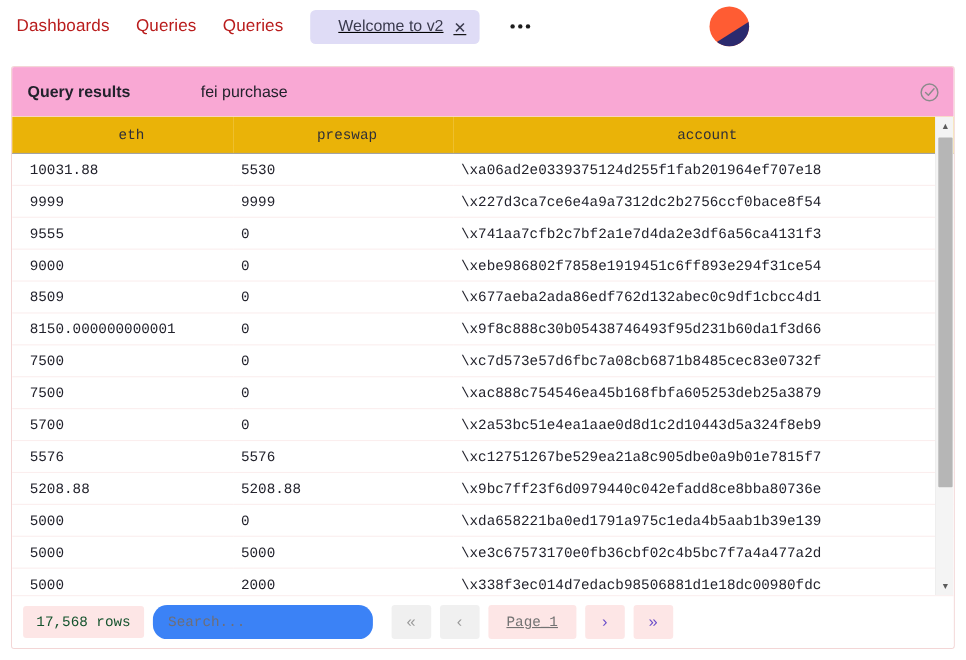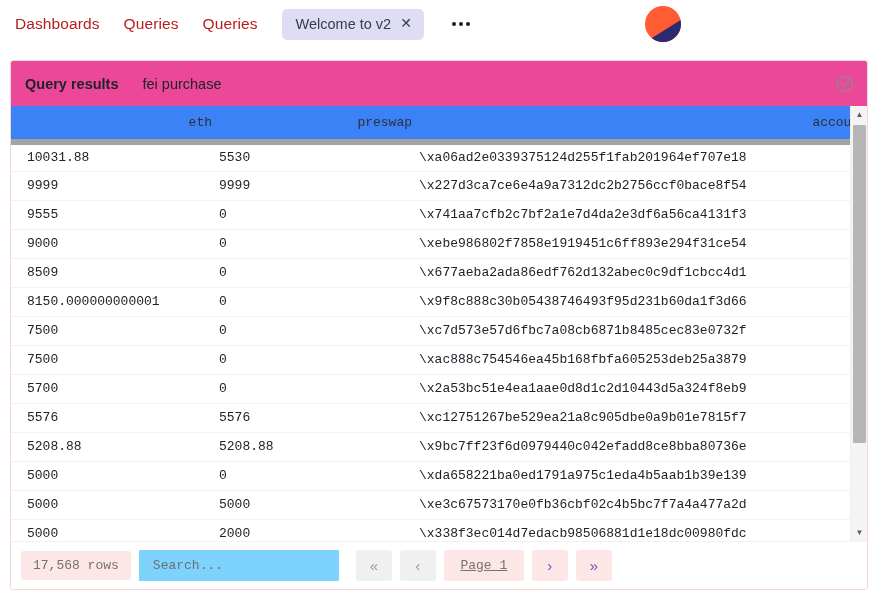--- a/index.html
+++ b/index.html
@@ -25,27 +25,28 @@
     color: #b91c1c;
     margin-right: 24px;
     cursor: pointer;
     white-space: nowrap;
     letter-spacing: .1px;
   }
   .nav-link:first-child { margin-left: 1px; }
 
   .tab-pill {
     display: flex;
-    align-items: flex-start;
+    align-items: flex-end;
     gap: 9px;
     background: #dfdcf6;
     border-radius: 5px;
-    padding: 7px 12px 8px 14px;
+    padding: 7px 12px 8px 26px;
     cursor: pointer;
     margin-right: 6px;
+    text-decoration: underline;
   }
   .tab-pill-label {
     font-size: 14.5px;
     color: #3a3a4d;
     white-space: nowrap;
   }
   .tab-close {
     font-size: 14px;
     line-height: 1;
     color: #3a3a4d;
@@ -91,22 +92,23 @@
     display: flex;
     flex-direction: column;
     overflow: hidden;
   }
 
   .panel-header {
     height: 45px;
     display: flex;
     align-items: center;
     padding: 0 12px 0 14px;
-    background: #ec4899;
+    background: #f9a8d4;
     flex: none;
+    gap: 40px;
   }
   .panel-title {
     font-size: 14.5px;
     font-weight: bold;
     color: #22222c;
   }
   .panel-subtitle {
     font-size: 14.5px;
     color: #22222c;
     margin-left: 24px;
@@ -124,28 +126,28 @@
     position: relative;
     overflow: hidden;
     background: #fff;
   }
   table {
     width: 100%;
     border-collapse: collapse;
     font-family: "Liberation Mono", monospace;
   }
   thead th {
-    background: #3b82f6;
-    text-align: right;
+    background: #eab308;
+    text-align: center;
     font-weight: normal;
     font-size: 13px;
     color: #2f2f38;
     padding: 9px 0 9px 0;
     height: 30px;
-    border-bottom: 6px solid #a3a3a3;
+    border-bottom: 1px solid #a3a3a3;
   }
   tbody td {
     font-size: 13px;
     color: #22222c;
     height: 29px;
     padding: 0;
     border-bottom: 1px solid #fbeeee;
     white-space: nowrap;
   }
   .col-eth   { width: 201px; padding-left: 16px !important; }
@@ -191,31 +193,31 @@
     flex: none;
     display: flex;
     align-items: center;
     padding: 0 10px 0 10px;
     background: #ffffff;
     border-top: 1px solid #fbeeee;
     gap: 8px;
   }
   .rows-badge {
     background: #fde6e6;
-    color: #737373;
+    color: #14532d;
     font-family: "Liberation Mono", monospace;
     font-size: 13px;
     padding: 7px 12px;
     border-radius: 3px;
     white-space: nowrap;
   }
   .search-box {
-    background: #7dd3fc;
+    background: #3b82f6;
     border: none;
-    border-radius: 1px;
+    border-radius: 13px;
     height: 31px;
     width: 200px;
     padding: 0 14px;
     font-family: "Liberation Mono", monospace;
     font-size: 13px;
     color: #2f2f38;
     outline: none;
   }
   .search-box::placeholder { color: #6e6e78; }
 

